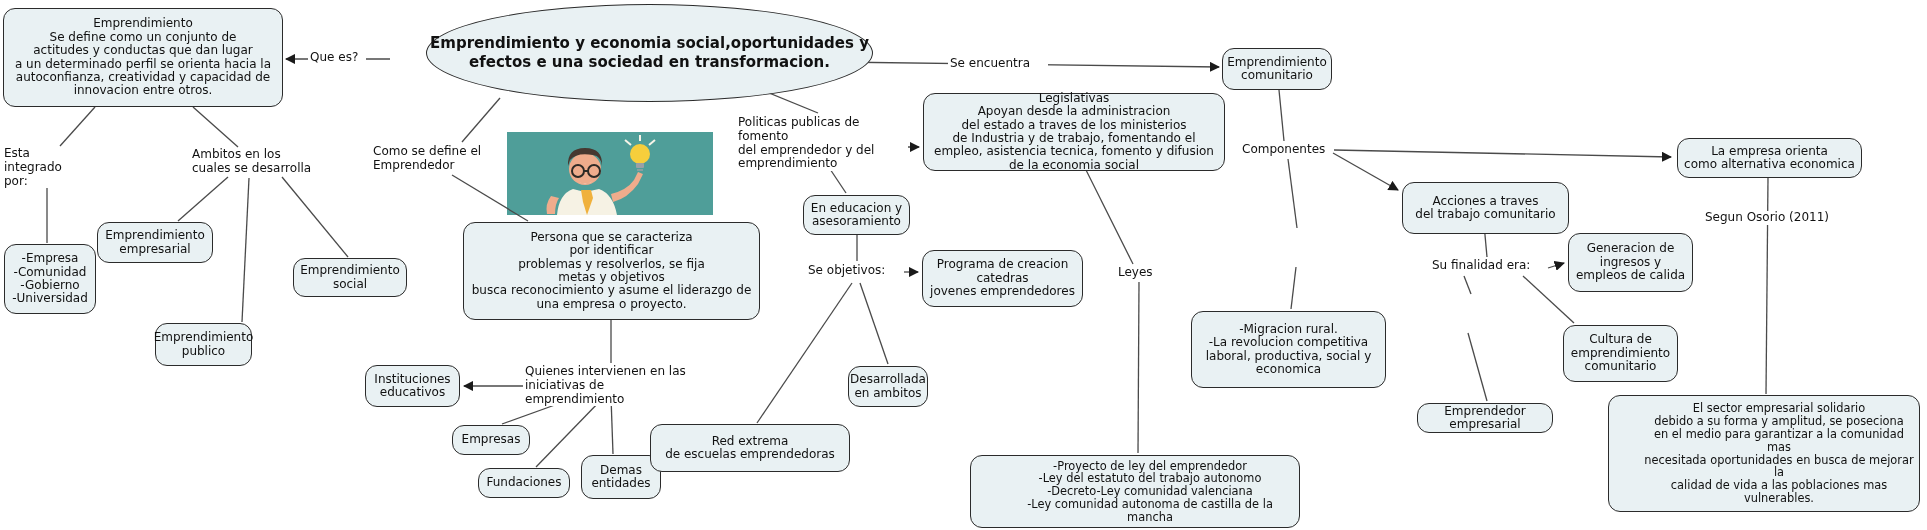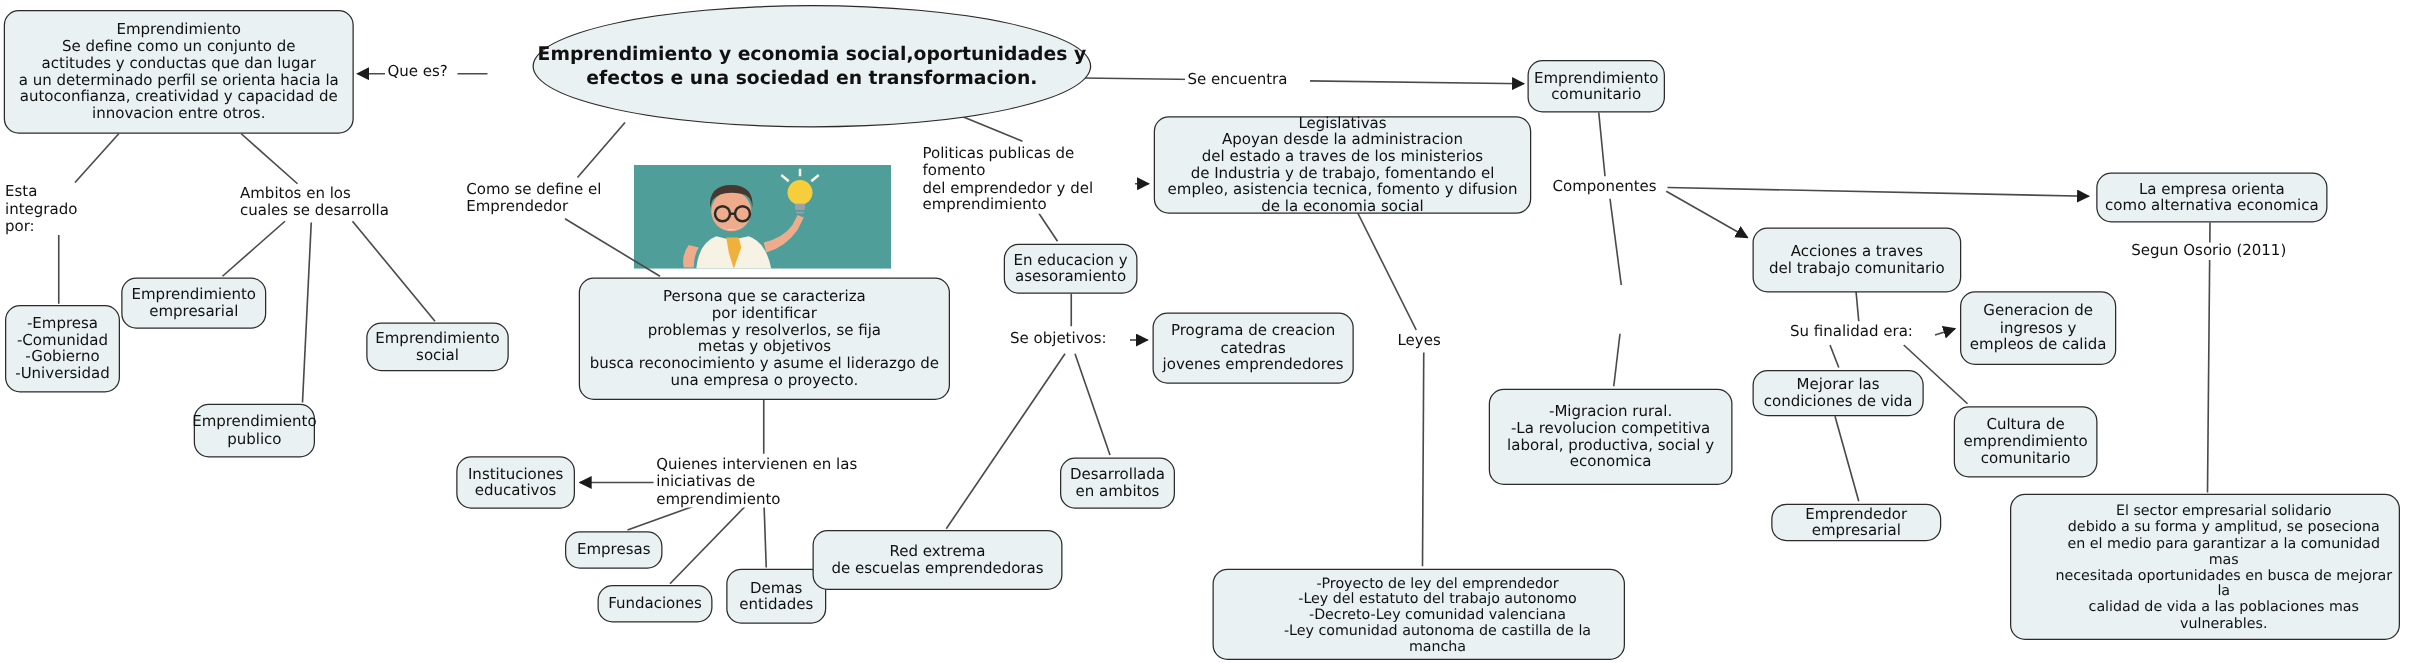--- a/index.html
+++ b/index.html
@@ -146,39 +146,37 @@
   <div class="node" style="left:650px;top:424px;width:200px;height:48px">Red extrema
 de escuelas emprendedoras</div>
 
   <div class="node" style="left:803px;top:195px;width:107px;height:40px">En educacion y
 asesoramiento</div>
 
   <div class="node" style="left:922px;top:250px;width:161px;height:57px">Programa de creacion
 catedras
 jovenes emprendedores</div>
 
-  <div class="node" style="left:848px;top:366px;width:92px;height:41px">Desarrollada
+  <div class="node" style="left:848px;top:366px;width:80px;height:41px">Desarrollada
 en ambitos</div>
 
   <div class="node small" style="left:970px;top:455px;width:330px;height:73px">-Proyecto de ley del emprendedor
 -Ley del estatuto del trabajo autonomo
 -Decreto-Ley comunidad valenciana
 -Ley comunidad autonoma de castilla de la mancha</div>
 
 
   <div class="node" style="left:1191px;top:311px;width:195px;height:77px">-Migracion rural.
 -La revolucion competitiva
 laboral, productiva, social y
 economica</div>
 
   <div class="node" style="left:1402px;top:182px;width:167px;height:52px">Acciones a traves
 del trabajo comunitario</div>
 
-  <div class="node" style="left:1402px;top:296px;width:137px;height:37px">Mejorar las
-condiciones de vida</div>
 
   <div class="node" style="left:1568px;top:233px;width:125px;height:59px">Generacion de
 ingresos y
 empleos de calida</div>
 
   <div class="node" style="left:1563px;top:325px;width:115px;height:57px">Cultura de
 emprendimiento
 comunitario</div>
 
   <div class="node" style="left:1417px;top:403px;width:136px;height:30px">Emprendedor empresarial</div>
@@ -203,15 +201,15 @@
 Emprendedor</div>
   <div class="lbl" style="left:736px;top:116px;width:172px">Politicas publicas de fomento
 del emprendedor y del
 emprendimiento</div>
   <div class="lbl" style="left:523px;top:365px;width:182px">Quienes intervienen en las
 iniciativas de emprendimiento</div>
   <div class="lbl" style="left:806px;top:264px;width:98px">Se objetivos:</div>
   <div class="lbl" style="left:1116px;top:266px;width:48px">Leyes</div>
   <div class="lbl" style="left:1240px;top:143px;width:92px">Componentes</div>
   <div class="lbl" style="left:1430px;top:259px;width:116px">Su finalidad era:</div>
-  <div class="lbl" style="left:1703px;top:194px;width:134px">Segun Osorio (2011)</div>
+  <div class="lbl" style="left:1703px;top:211px;width:134px">Segun Osorio (2011)</div>
 
 </div>
 
 </body></html>

